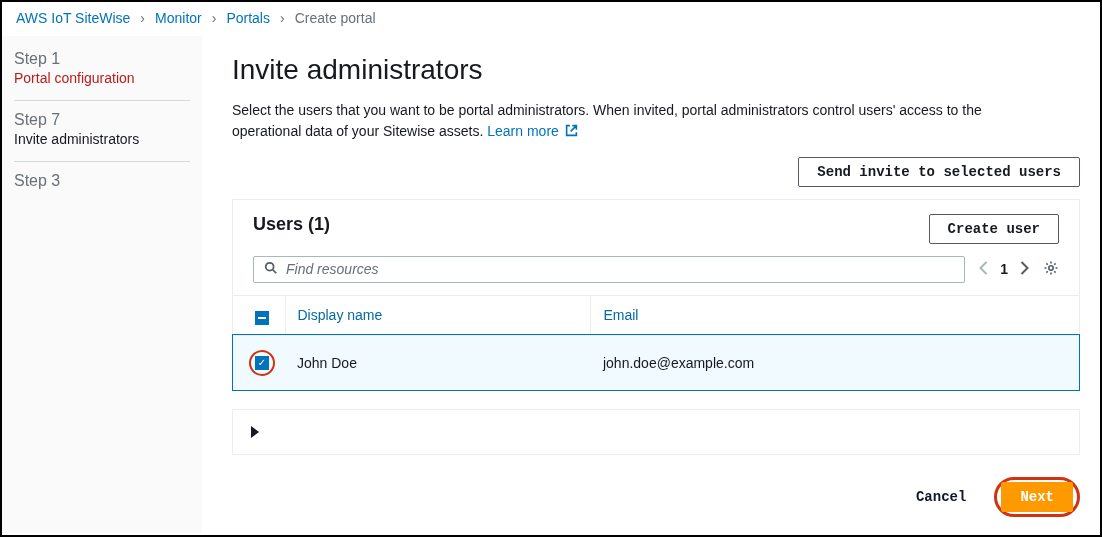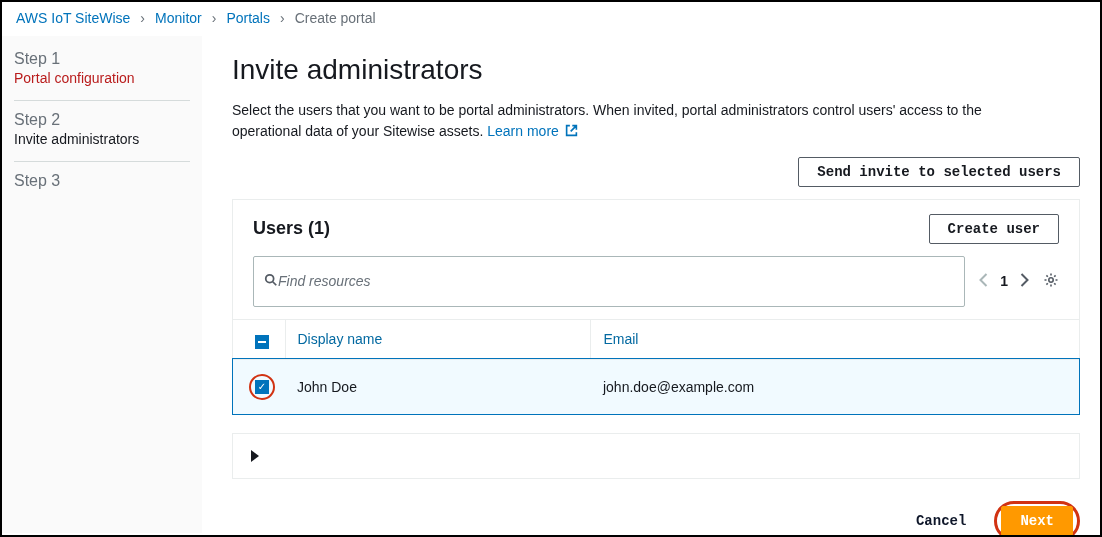--- a/index.html
+++ b/index.html
@@ -67,31 +67,31 @@
   }
   .btn.link {
     border: none;
     background: transparent;
     font-weight: 700;
     color: #0f172a;
   }
 
   .panel { border: 1px solid #eaeded; background:#fff; }
   .panel-header {
-    display:flex; justify-content:space-between; align-items:center;
+    display:flex; justify-content:space-between; align-items:flex-start;
     padding: 14px 20px 8px;
     gap: 16px;
   }
   .panel-header h2 { font-size: 18px; font-weight:700; }
 
   .toolbar { display:flex; align-items:center; gap:14px; padding: 4px 20px 12px; }
   .searchbox {
-    display:flex; align-items:center; 
+    display:flex; align-items:center; gap:8px;
     border: 1px solid #aab7b8; border-radius:2px;
-    padding: 16px 10px; flex:1;
+    padding: 4px 10px; flex:1;
   }
   .searchbox input {
     border:none; outline:none; font-size:14px; flex:1;
     color:#16191f; font-style: italic;
   }
   .searchbox input::placeholder { color:#687078; }
   .pager { display:flex; align-items:center; gap:12px; color:#687078; }
   .pager .num { color:#16191f; font-weight:700; }
   .gear { color:#545b64; }
 
@@ -148,21 +148,21 @@
 </div>
 
 <div class="layout">
 
   <aside class="sidebar">
     <div class="step">
       <div class="sl">Step 1</div>
       <div class="st">Portal configuration</div>
     </div>
     <div class="step active">
-      <div class="sl">Step 2</div>
+      <div class="sl">Step 7</div>
       <div class="st">Invite administrators</div>
     </div>
     <div class="step">
       <div class="sl">Step 3</div>
     </div>
   </aside>
 
   <main class="main">
     <h1>Invite administrators</h1>
     <p class="desc">

